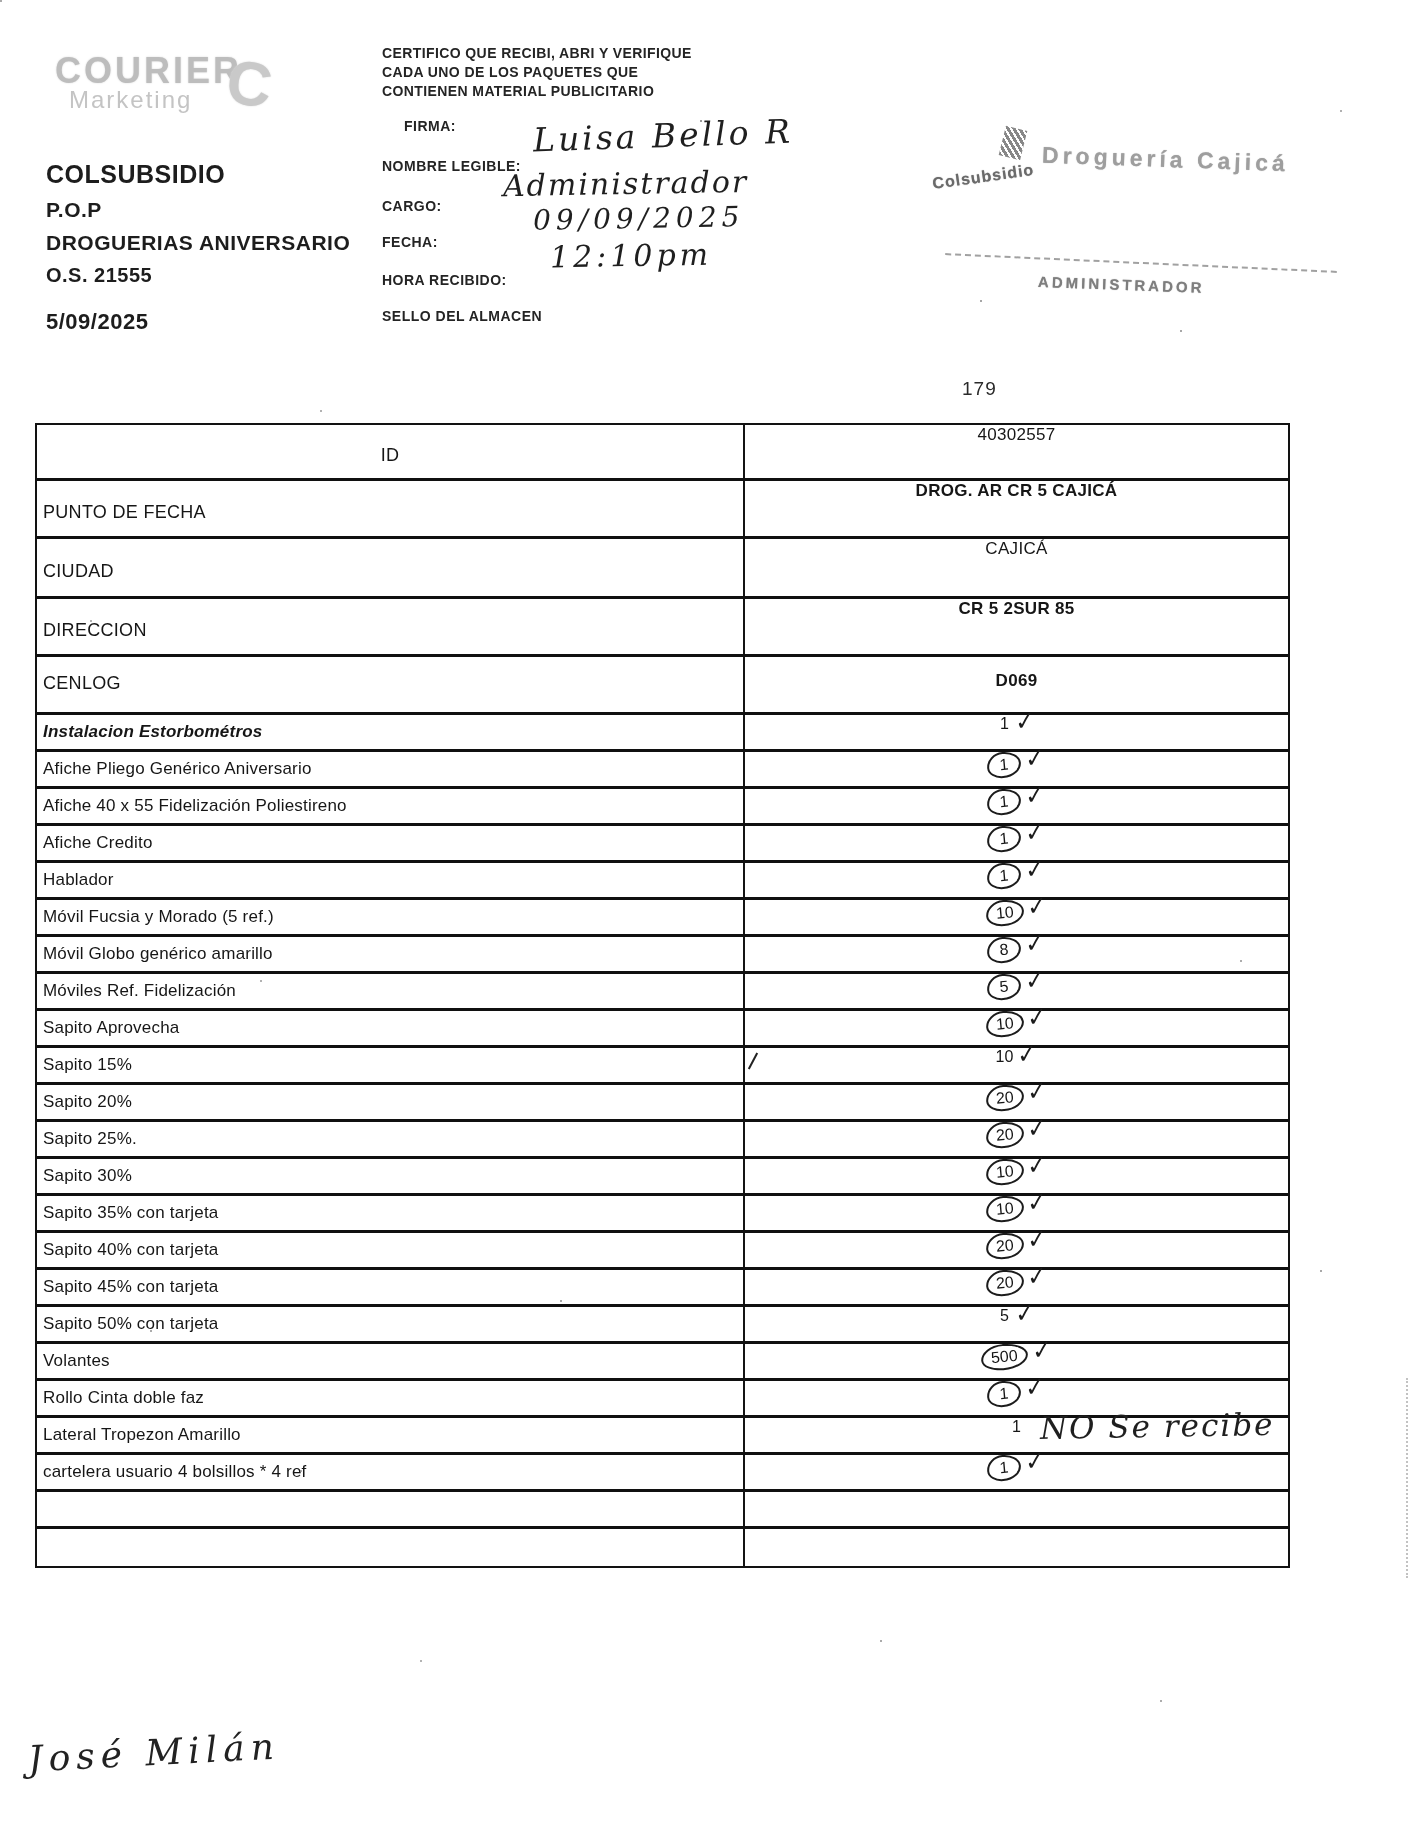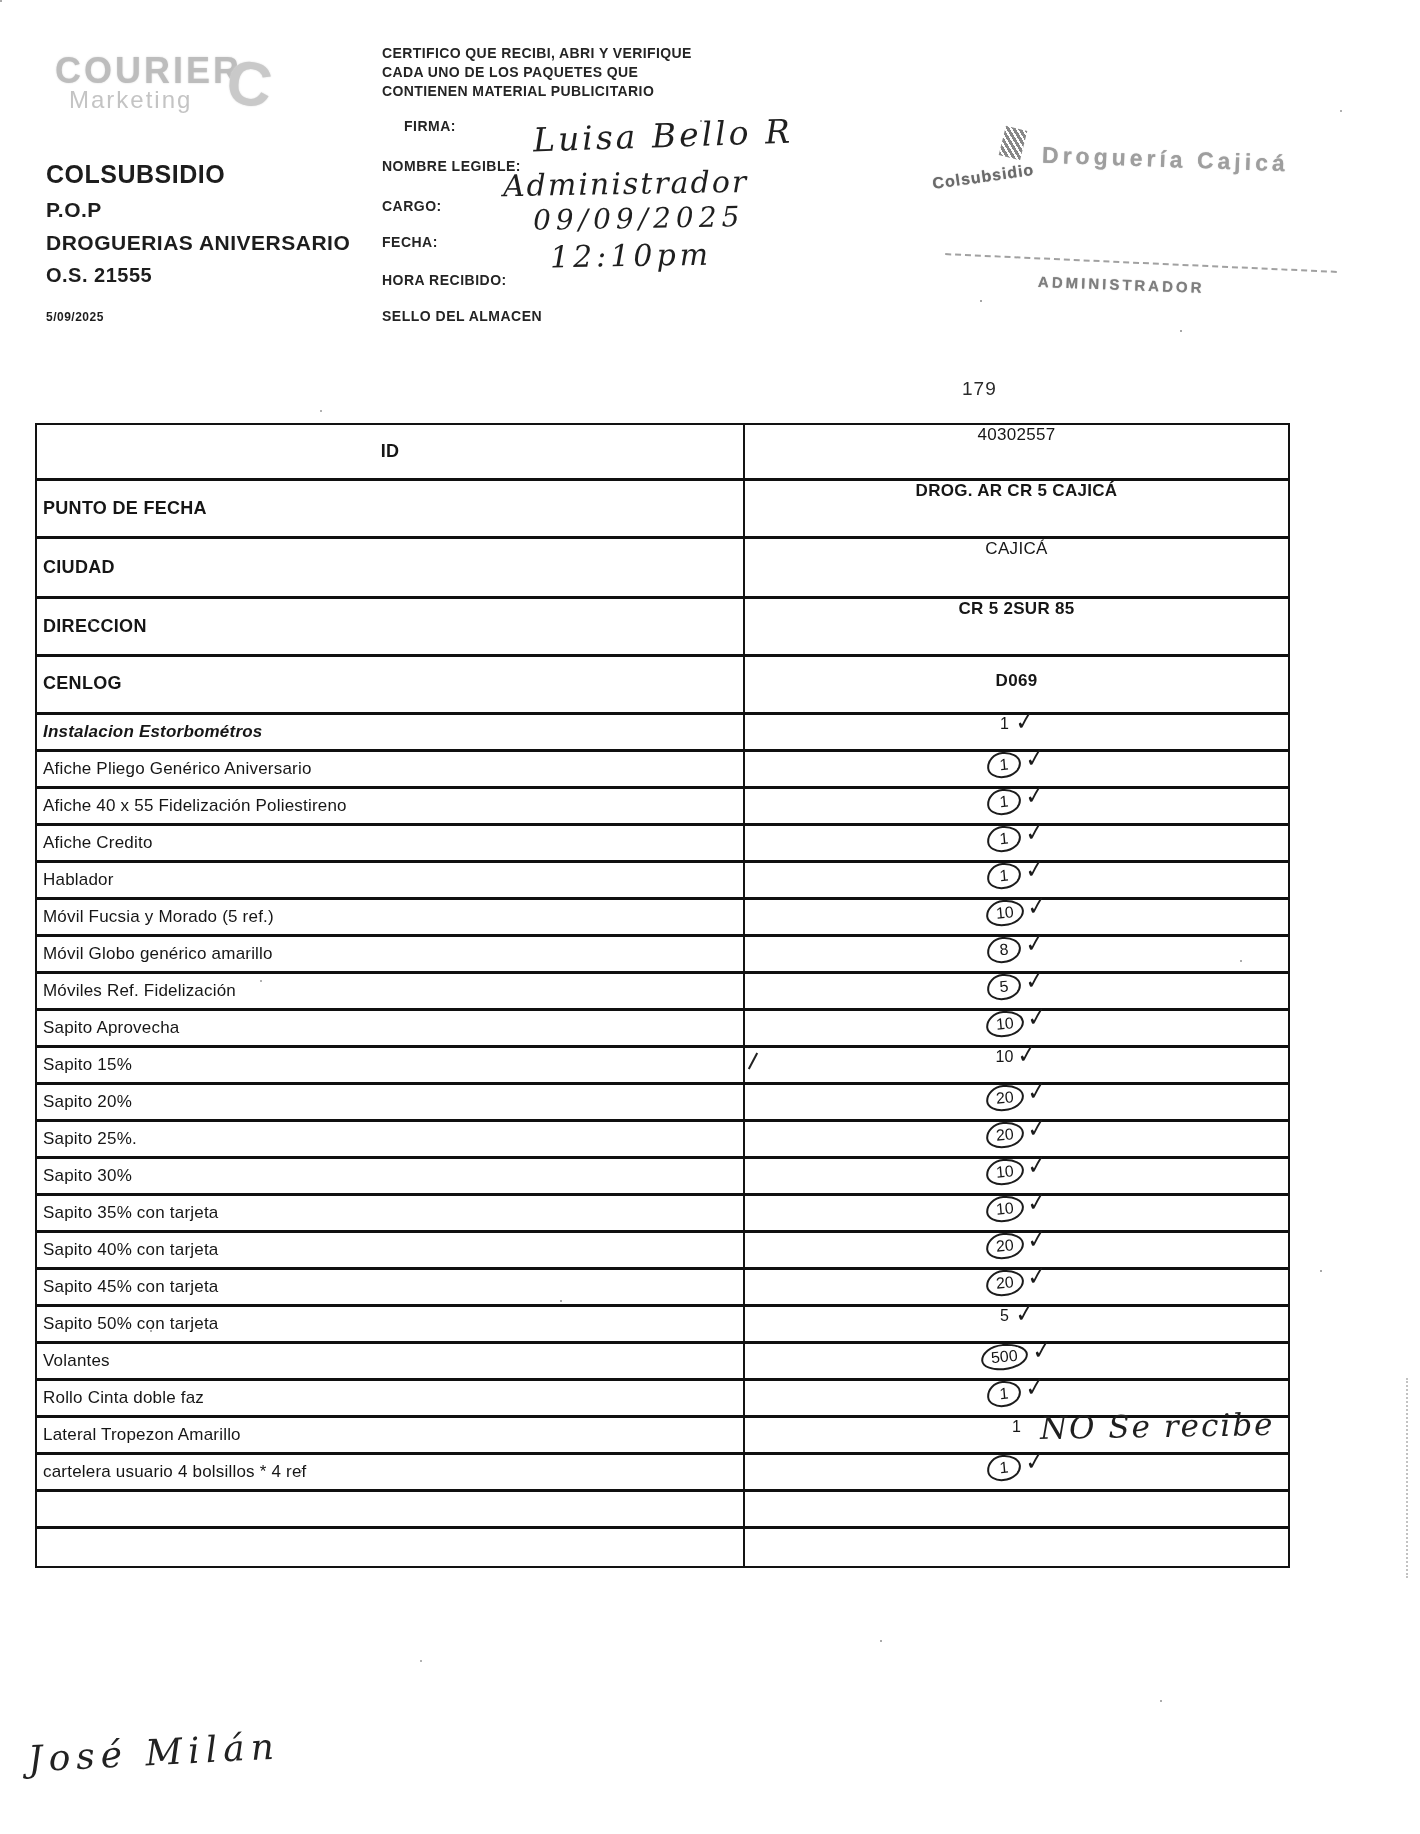--- a/index.html
+++ b/index.html
@@ -18,21 +18,21 @@
   .logo .cglyph{position:absolute;left:172px;top:-2px;font-size:62px;font-weight:700;
     color:#c9c9c9;transform:rotate(8deg);text-shadow:0 0 2px #dcdcdc;}
 
   
   .left-head{left:46px;top:162px;line-height:1;}
   .left-head div{margin-bottom:12px;letter-spacing:.5px;color:#1d1d1d;}
   .lh-company{font-size:25px;font-weight:700;}
   .lh-pop{font-size:21px;font-weight:600;}
   .lh-campaign{font-size:21px;font-weight:600;}
   .lh-order{font-size:20px;font-weight:600;}
-  .lh-date{font-size:12px;font-weight:600;margin-top:26px;}
+  .lh-date{font-size:22px;font-weight:600;margin-top:26px;}
 
   
   .cert{left:382px;top:44px;width:340px;font-size:14px;font-weight:700;
     line-height:19px;letter-spacing:.4px;color:#242424;}
   .field-label{font-size:14px;font-weight:700;letter-spacing:.5px;color:#242424;}
 
   
   .hw{font-family:"DejaVu Serif",serif;font-style:italic;color:#1f1f1f;white-space:nowrap;}
   .hw-name{left:533px;top:116px;font-size:33px;transform:rotate(-2deg);letter-spacing:3px;}
   .hw-cargo{left:503px;top:166px;font-size:30px;transform:rotate(-1deg);letter-spacing:2px;}
@@ -61,21 +61,21 @@
   
   .doc-table{left:35px;top:423px;width:1255px;border:2px solid #121212;box-sizing:border-box;}
   .row{display:flex;box-sizing:border-box;border-bottom:3px solid #101010;overflow:visible;}
   .row:last-child{border-bottom:none;}
   .cell-l{width:708px;border-right:2px solid #141414;box-sizing:border-box;
     display:flex;align-items:center;padding-left:6px;}
   .cell-r{flex:1;display:flex;align-items:flex-start;justify-content:center;position:relative;}
   .info-row{height:58px;}
   .row-id{height:56px;}
   .row-id .cell-l{justify-content:center;padding-left:0;}
-  .info-label{font-size:18px;font-weight:700;letter-spacing:.3px;}
+  .info-label{font-size:18px;font-weight:400;letter-spacing:.3px;margin-top:8px;}
   .info-value{font-size:17px;letter-spacing:.3px;}
   .v-bold{font-weight:700;}
   .row-cenlog .cell-r{align-items:flex-end;padding-bottom:21px;}
   .item-row{height:37px;}
   .item-label{font-size:17px;letter-spacing:.2px;}
   .item-label.italic{font-style:italic;font-weight:700;}
   .qty{font-size:16px;min-width:14px;text-align:center;display:inline-flex;
     align-items:center;justify-content:center;position:relative;z-index:2;}
   .qty.circled{border:2px solid #1c1c1c;border-radius:48% 52% 55% 45% / 58% 46% 54% 42%;
     padding:2px 8px;transform:rotate(-5deg);background:transparent;}
@@ -167,21 +167,21 @@
     <div class="row info-row">
       <div class="cell-l">
         <span class="info-label">DIRECCION</span>
       </div>
       <div class="cell-r">
         <span class="info-value v-bold">CR 5 2SUR 85</span>
       </div>
     </div>
 
     <div class="row info-row row-cenlog">
-      <div class="cell-l" style="align-items:flex-start;padding-top:16px;">
+      <div class="cell-l" style="align-items:flex-start;padding-top:8px;">
         <span class="info-label">CENLOG</span>
       </div>
       <div class="cell-r">
         <span class="info-value v-bold">D069</span>
       </div>
     </div>
 
     <div>
         <div class="row item-row">
     <div class="cell-l">

